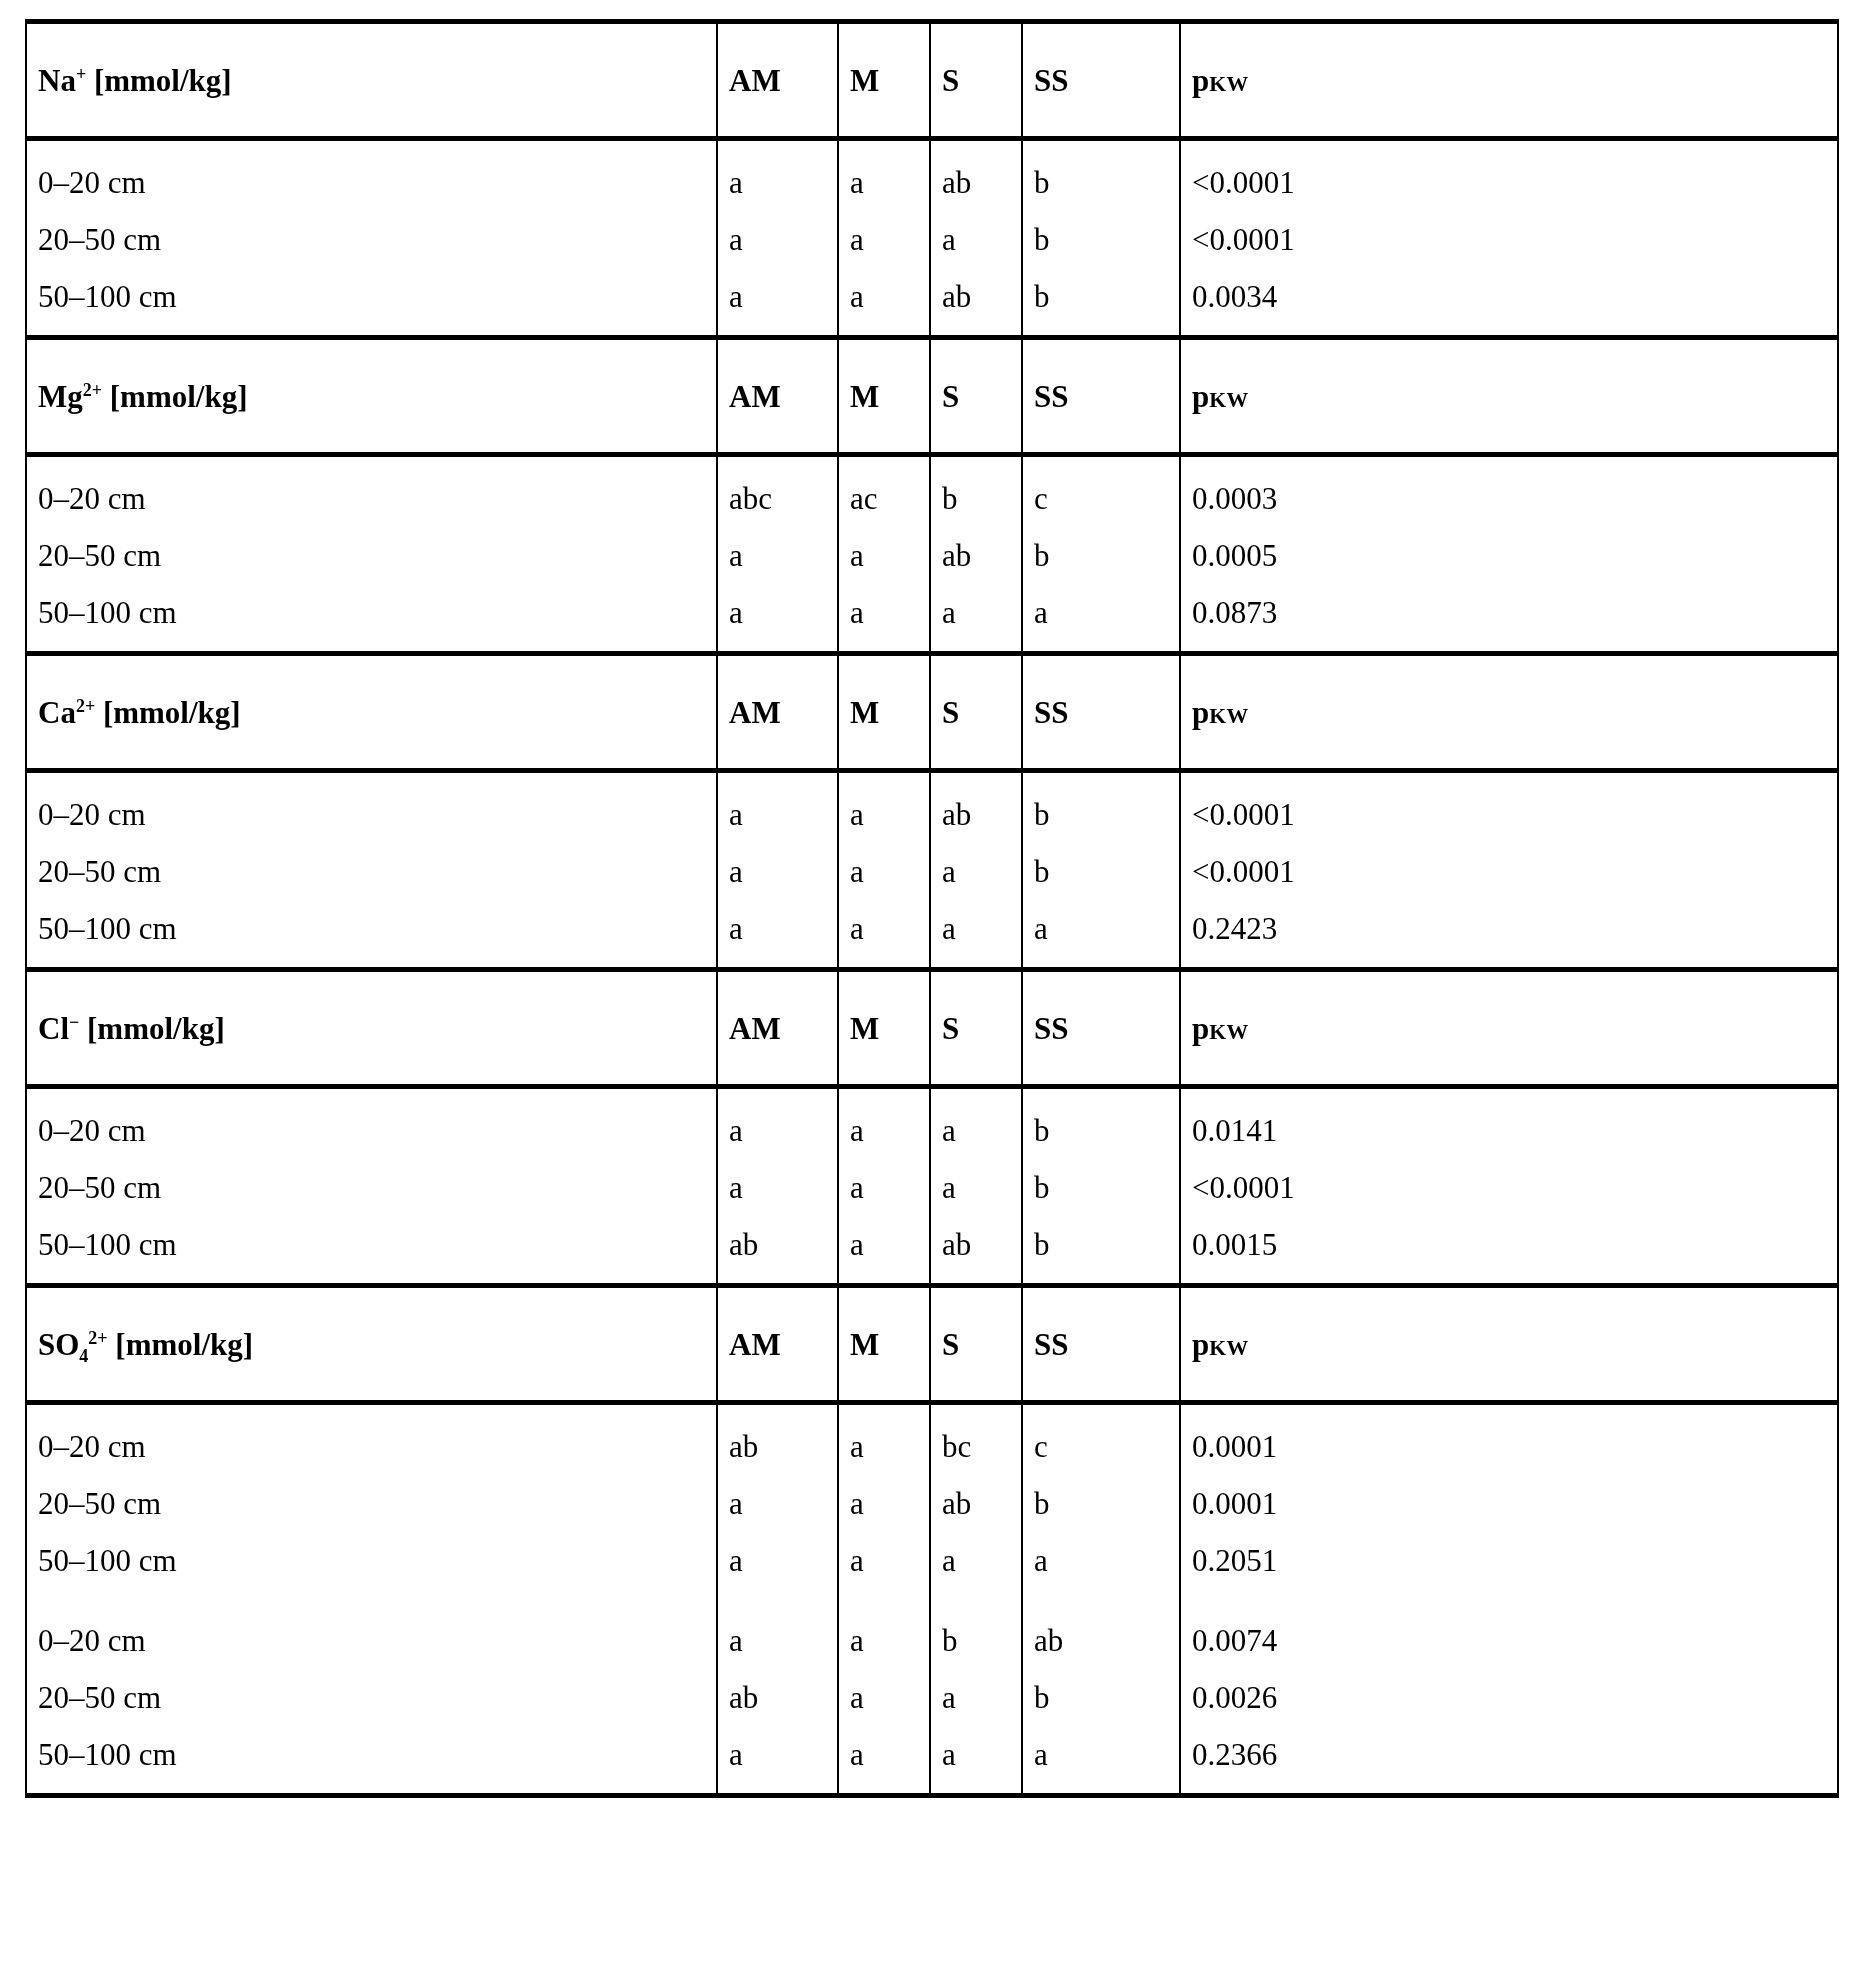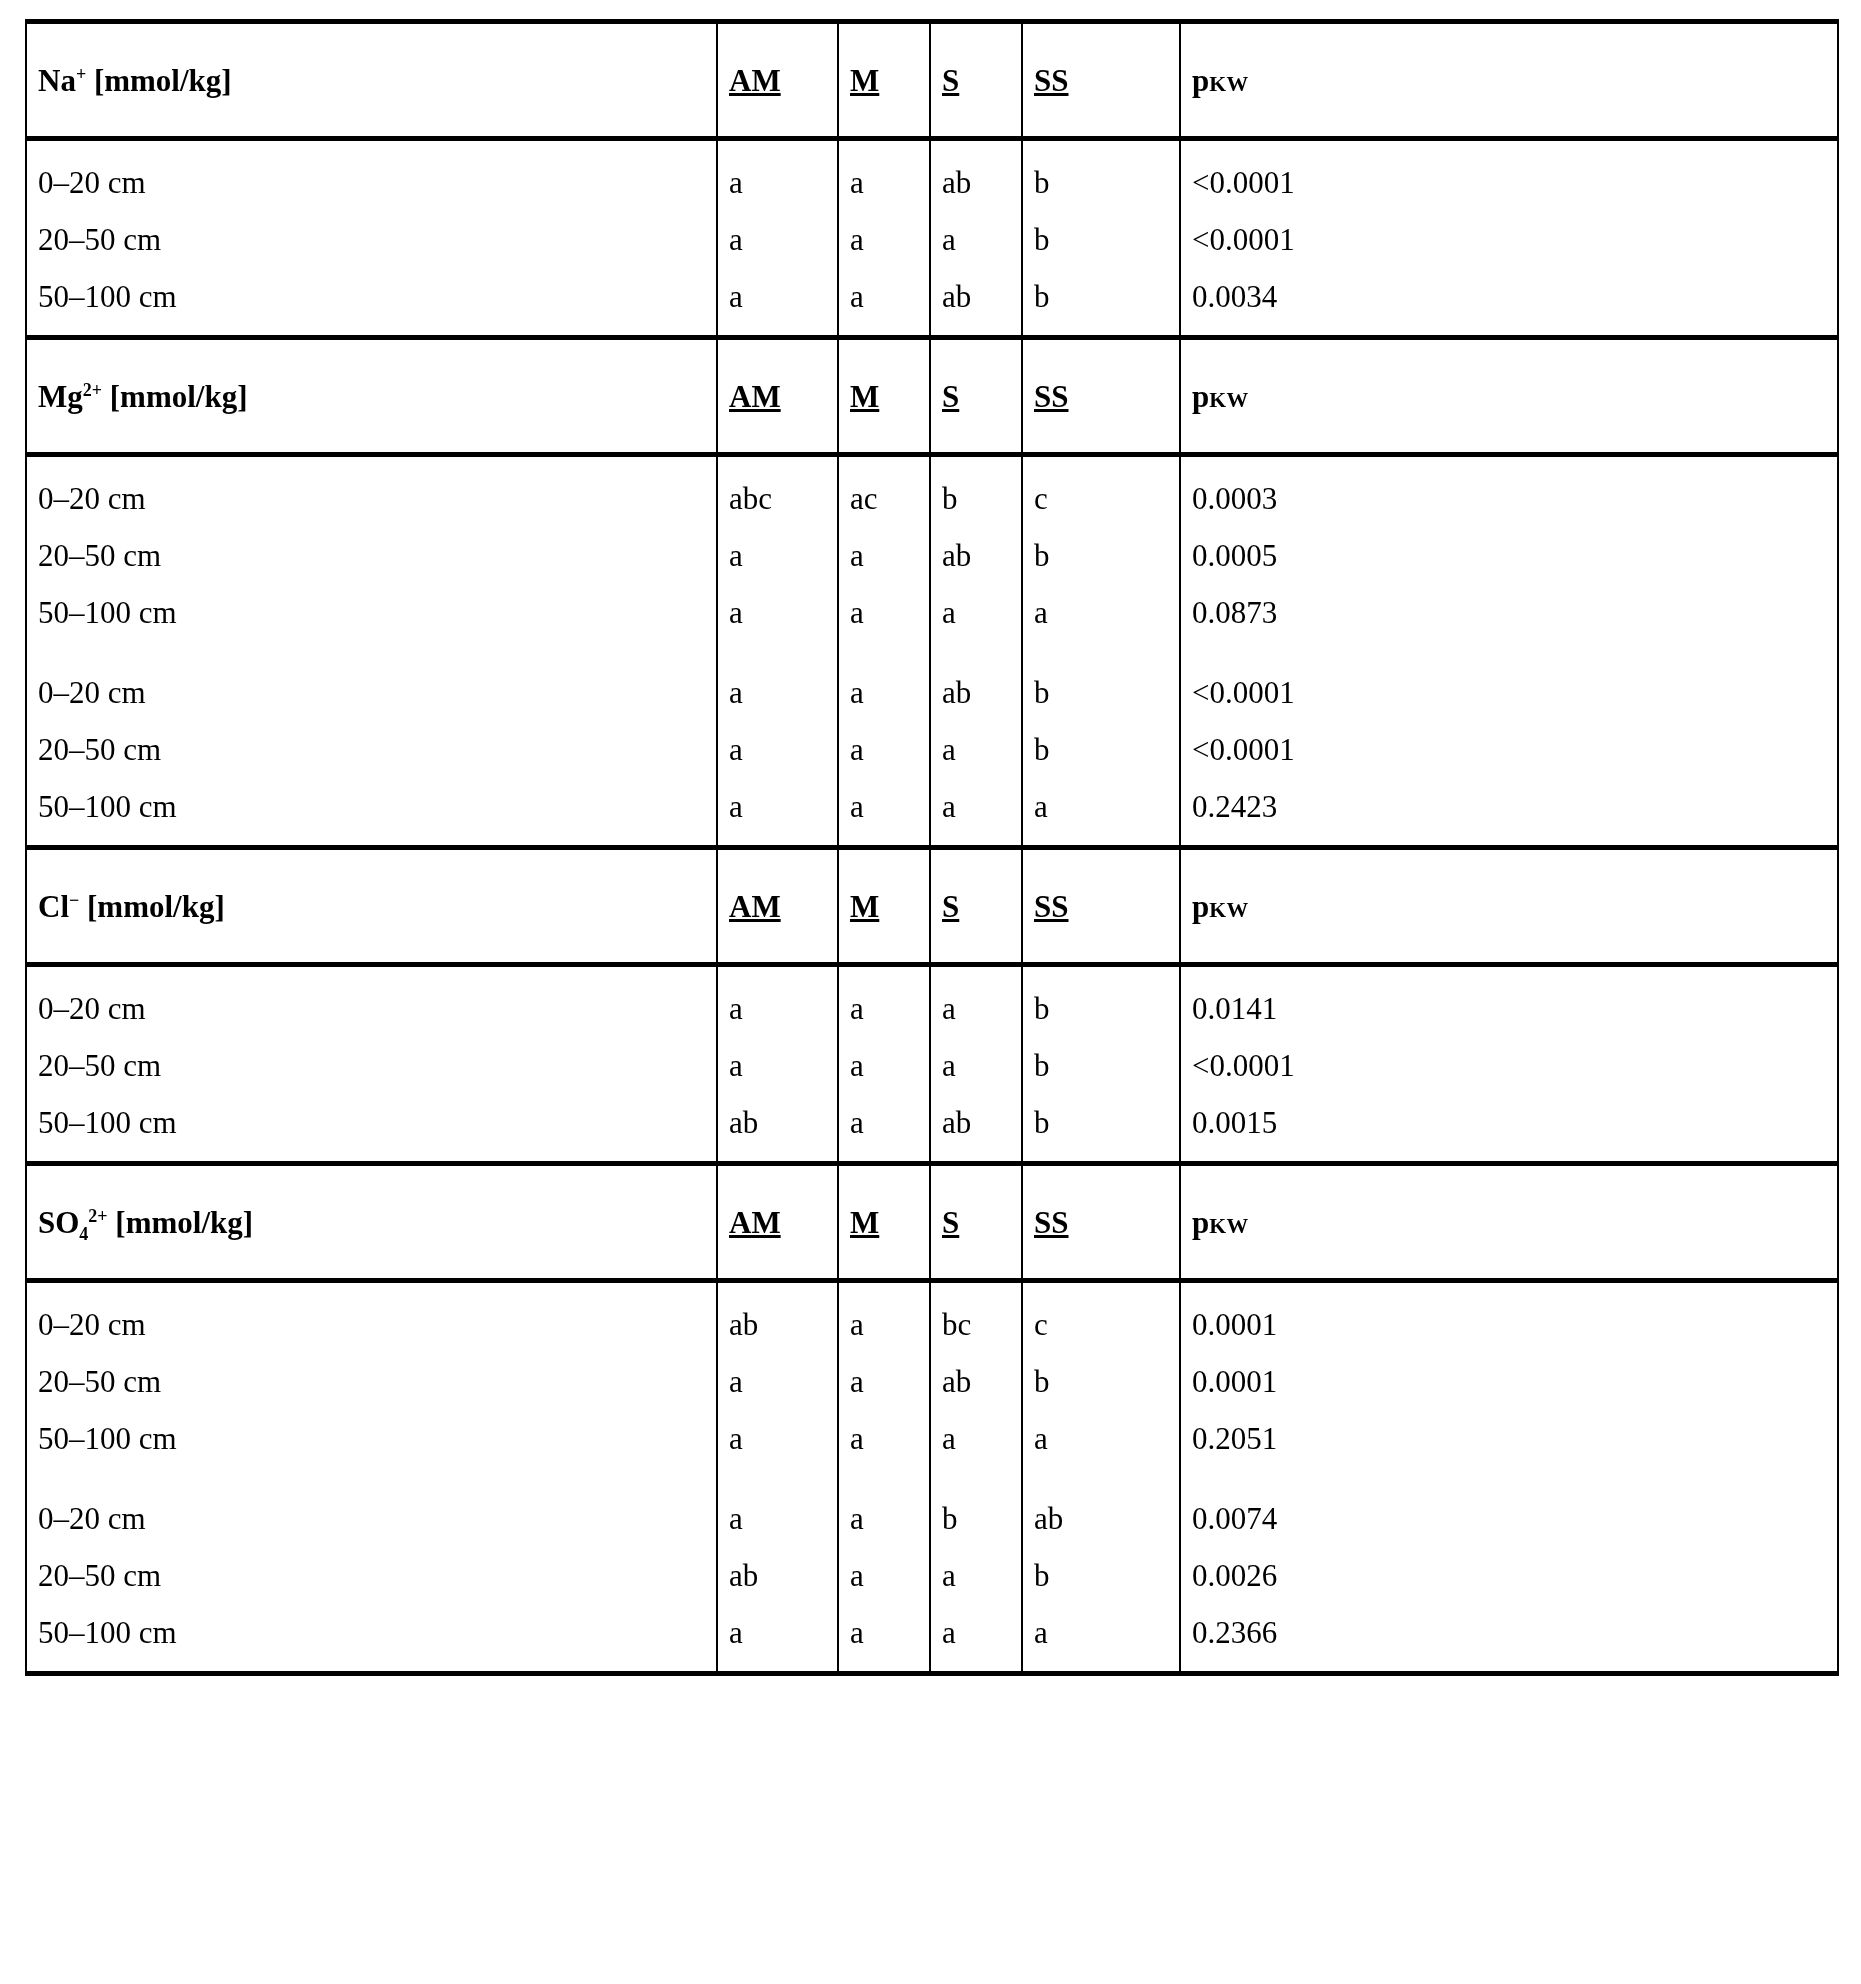--- a/index.html
+++ b/index.html
@@ -88,21 +88,21 @@
     vertical-align: sub;
     line-height: 0;
   }
   .pk-main { font-weight: bold; }
   .pk-sub {
     font-weight: bold;
     font-size: 0.70em;
     letter-spacing: 0.3px;
     margin-top: 27px;
   }
-  .hdr-col { font-weight: bold; text-decoration: underline; }
+  .hdr-col { font-weight: bold; }
 </style>
 </head>
 <body>
 
 <div id="sheet">
   <table class="stats-table">
     <colgroup>
       <col class="c-label">
         <col class="c-am">
         <col class="c-m">
@@ -168,20 +168,28 @@
           <td>0.0005</td>
         </tr>
         <tr class="data-row last-of-block">
           <td>50–100 cm</td>
           <td>a</td>
           <td>a</td>
           <td>a</td>
           <td>a</td>
           <td>0.0873</td>
         </tr>
+        <tr class="section-head">
+          <td><span class="ion-name">Ca<sup class="chg">2+</sup> [mmol/kg]</span></td>
+          <td class="hdr-col">AM</td>
+          <td class="hdr-col">M</td>
+          <td class="hdr-col">S</td>
+          <td class="hdr-col">SS</td>
+          <td><span class="pk-main">p</span><span class="pk-sub">KW</span></td>
+        </tr>
         <tr class="data-row first-of-block">
           <td>0–20 cm</td>
           <td>a</td>
           <td>a</td>
           <td>ab</td>
           <td>b</td>
           <td>&lt;0.0001</td>
         </tr>
         <tr class="data-row">
           <td>20–50 cm</td>

